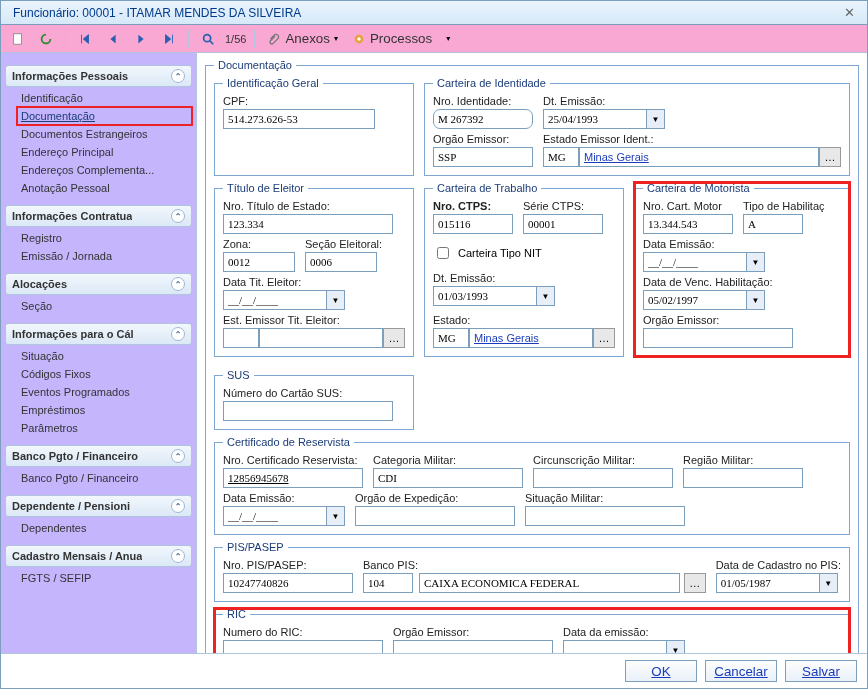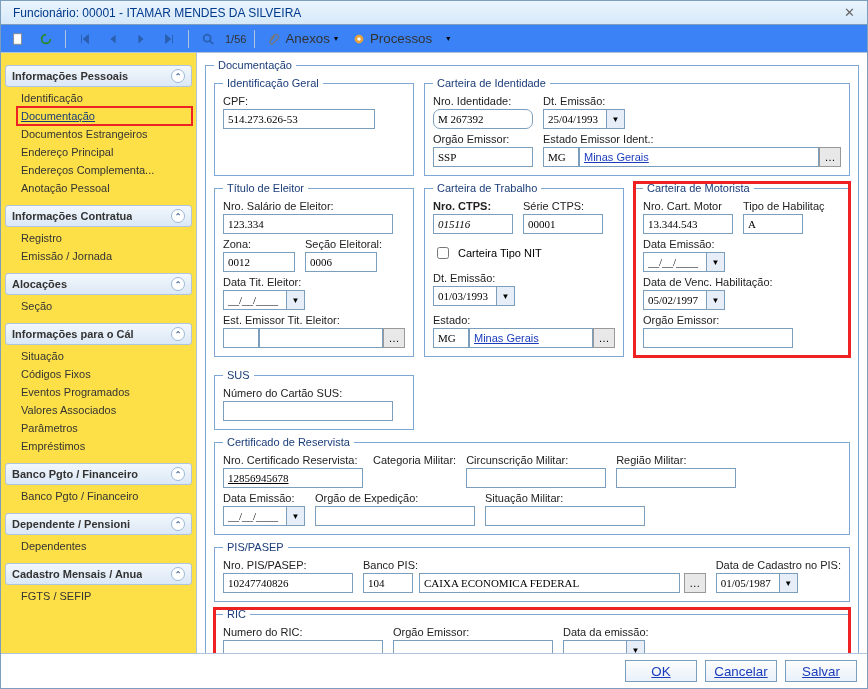--- a/index.html
+++ b/index.html
@@ -27,34 +27,34 @@
     align-items: flex-end;
     border-bottom: 1px solid #7b9ebd;
   }
   .titlebar .close { color: #666; cursor: pointer; font-size: 13px; }
   .toolbar {
     display: flex;
     align-items: center;
     gap: 6px;
     padding: 4px 6px;
     border-bottom: 1px solid #b0c4de;
-    background: #3b82f6;
+    background: #f9a8d4;
   }
   .toolbar .sep { width:1px; height:18px; background:#b0c4de; margin:0 2px; }
   .toolbar button, .toolbar .tbtn {
     background: none; border: none; padding: 2px 4px; cursor: pointer;
     display: inline-flex; align-items: center; gap: 4px;
   }
   .toolbar svg { width:14px; height:14px; }
   .toolbar .label { color:#333; }
   .content {
     flex: 1; display: flex; overflow: hidden;
   }
   .sidebar {
-    width: 196px; background: #fde047; border-right:1px solid #b0c4de;
+    width: 196px; background: #c4b5fd; border-right:1px solid #b0c4de;
     padding: 6px 4px; overflow-y: auto;
   }
   .group-header {
     background: linear-gradient(#f2f7fc,#dbe8f6);
     border: 1px solid #b0c4de; border-radius: 3px;
     padding: 3px 6px; font-weight: bold; color: #333;
     display: flex; justify-content: space-between; align-items: center;
     margin-top: 6px;
     white-space: nowrap; overflow: hidden; text-overflow: ellipsis;
   }
@@ -83,21 +83,21 @@
   }
   fieldset legend { color:#1a3c78; padding: 0 4px; }
   .row { display:flex; gap:10px; flex-wrap:wrap; }
   .col { display:flex; flex-direction:column; }
   label.fldlbl { color:#222; margin-bottom:2px; white-space:nowrap; }
   input.txt {
     border:1px solid #7b9ebd; height:20px; padding:2px 4px; font:11px Tahoma;
     background:#fff;
   }
   .date-wrap { display:flex; }
-  .date-wrap input { width: 64px; }
+  .date-wrap input { width: 104px; }
   .date-btn {
     width:18px; height:20px; border:1px solid #7b9ebd; border-left:none;
     background:#e8eef7; display:inline-flex; align-items:center; justify-content:center;
     cursor:pointer; font-size:8px;
   }
   .ell-btn {
     width:22px; height:20px; border:1px solid #999; background:#e8e8e8;
     display:inline-flex; align-items:center; justify-content:center; cursor:pointer;
   }
   .link-input { display:flex; }
@@ -220,23 +220,22 @@
           <div>Seção</div>
         </div>
         <div class="group-header">
           <span class="ghlabel">Informações para o Cál</span>
           <span class="chev">⌃</span>
         </div>
         <div class="group-items">
           <div>Situação</div>
           <div>Códigos Fixos</div>
           <div>Eventos Programados</div>
-          <div>Valores Associados</div>
+          <div>Empréstimos</div>
           <div>Parâmetros</div>
-          <div>Empréstimos</div>
         </div>
         <div class="group-header">
           <span class="ghlabel">Banco Pgto / Financeiro</span>
           <span class="chev">⌃</span>
         </div>
         <div class="group-items">
           <div>Banco Pgto / Financeiro</div>
         </div>
         <div class="group-header">
           <span class="ghlabel">Dependente / Pensioni</span>
@@ -298,21 +297,21 @@
             </div>
           </fieldset>
         </div>
 
         <div class="gridrow">
 
           <div style="flex:0 0 200px; display:flex; flex-direction:column; gap:6px;">
             <fieldset>
               <legend>Título de Eleitor</legend>
               <div class="col">
-                <label class="fldlbl">Nro. Salário de Eleitor:</label>
+                <label class="fldlbl">Nro. Título de Estado:</label>
                 <input class="txt" style="width: 170px; font-family: Liberation Serif, serif;" value="123.334">
               </div>
               <div class="row" style="margin-top:4px">
                 <div class="col">
                   <label class="fldlbl">Zona:</label>
                   <input class="txt" style="width: 72px;" value="0012">
                 </div>
                 <div class="col">
                   <label class="fldlbl">Seção Eleitoral:</label>
                   <input class="txt" style="width: 72px;" value="0006">
@@ -342,21 +341,21 @@
                 <input class="txt" style="width: 170px;" value="">
               </div>
             </fieldset>
           </div>
 
           <fieldset style="flex:0 0 200px">
             <legend>Carteira de Trabalho</legend>
             <div class="row">
               <div class="col">
                 <label class="fldlbl bold">Nro. CTPS:</label>
-                <input class="txt" style="width: 80px; font-style: italic;" value="015116">
+                <input class="txt" style="width: 80px;" value="015116">
               </div>
               <div class="col">
                 <label class="fldlbl">Série CTPS:</label>
                 <input class="txt" style="width: 80px;" value="00001">
               </div>
             </div>
             <div class="chk" style="margin-top:10px">
               <input type="checkbox" style="">
               <span>Carteira Tipo NIT</span>
             </div>
@@ -412,20 +411,21 @@
 
         <fieldset>
           <legend>Certificado de Reservista</legend>
           <div class="row">
             <div class="col">
               <label class="fldlbl">Nro. Certificado Reservista:</label>
               <input class="txt" style="width: 140px; text-decoration: underline;" value="12856945678">
             </div>
             <div class="col">
               <label class="fldlbl">Categoria Militar:</label>
+              <input class="txt" style="width: 150px;" value="CDI">
             </div>
             <div class="col">
               <label class="fldlbl">Circunscrição Militar:</label>
               <input class="txt" style="width: 140px;" value="">
             </div>
             <div class="col">
               <label class="fldlbl">Região Militar:</label>
               <input class="txt" style="width: 120px;" value="">
             </div>
           </div>

